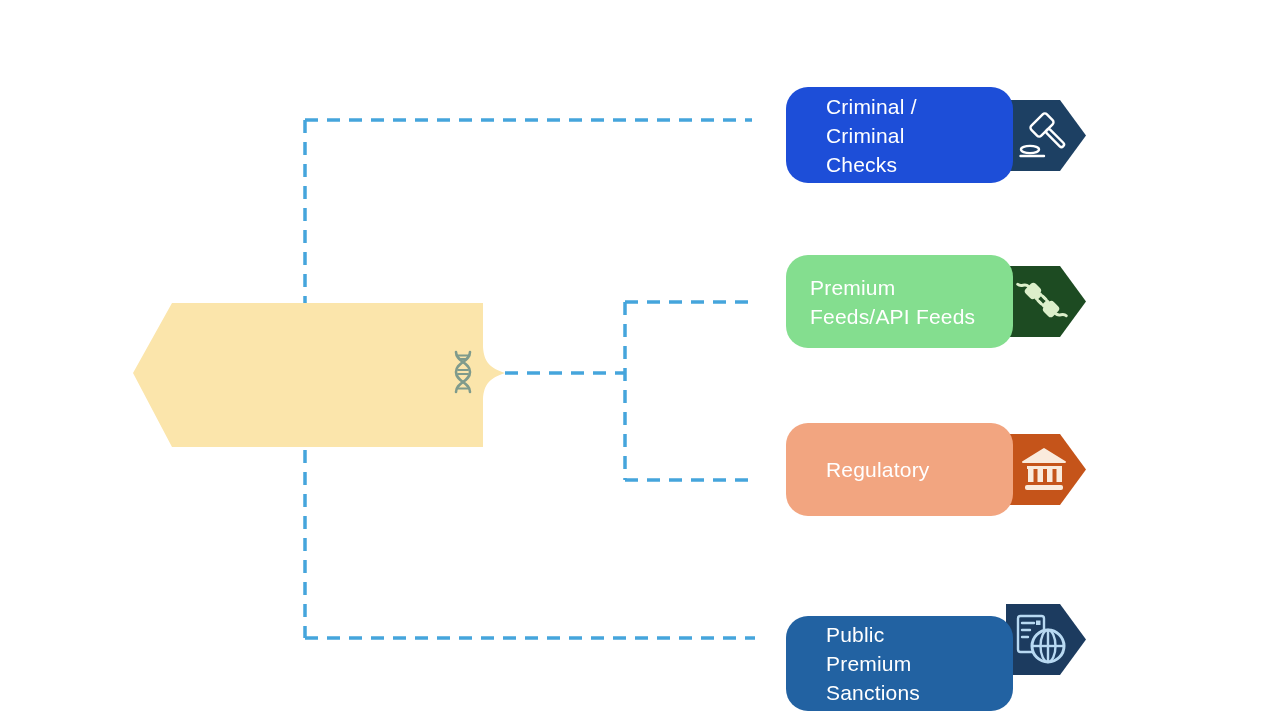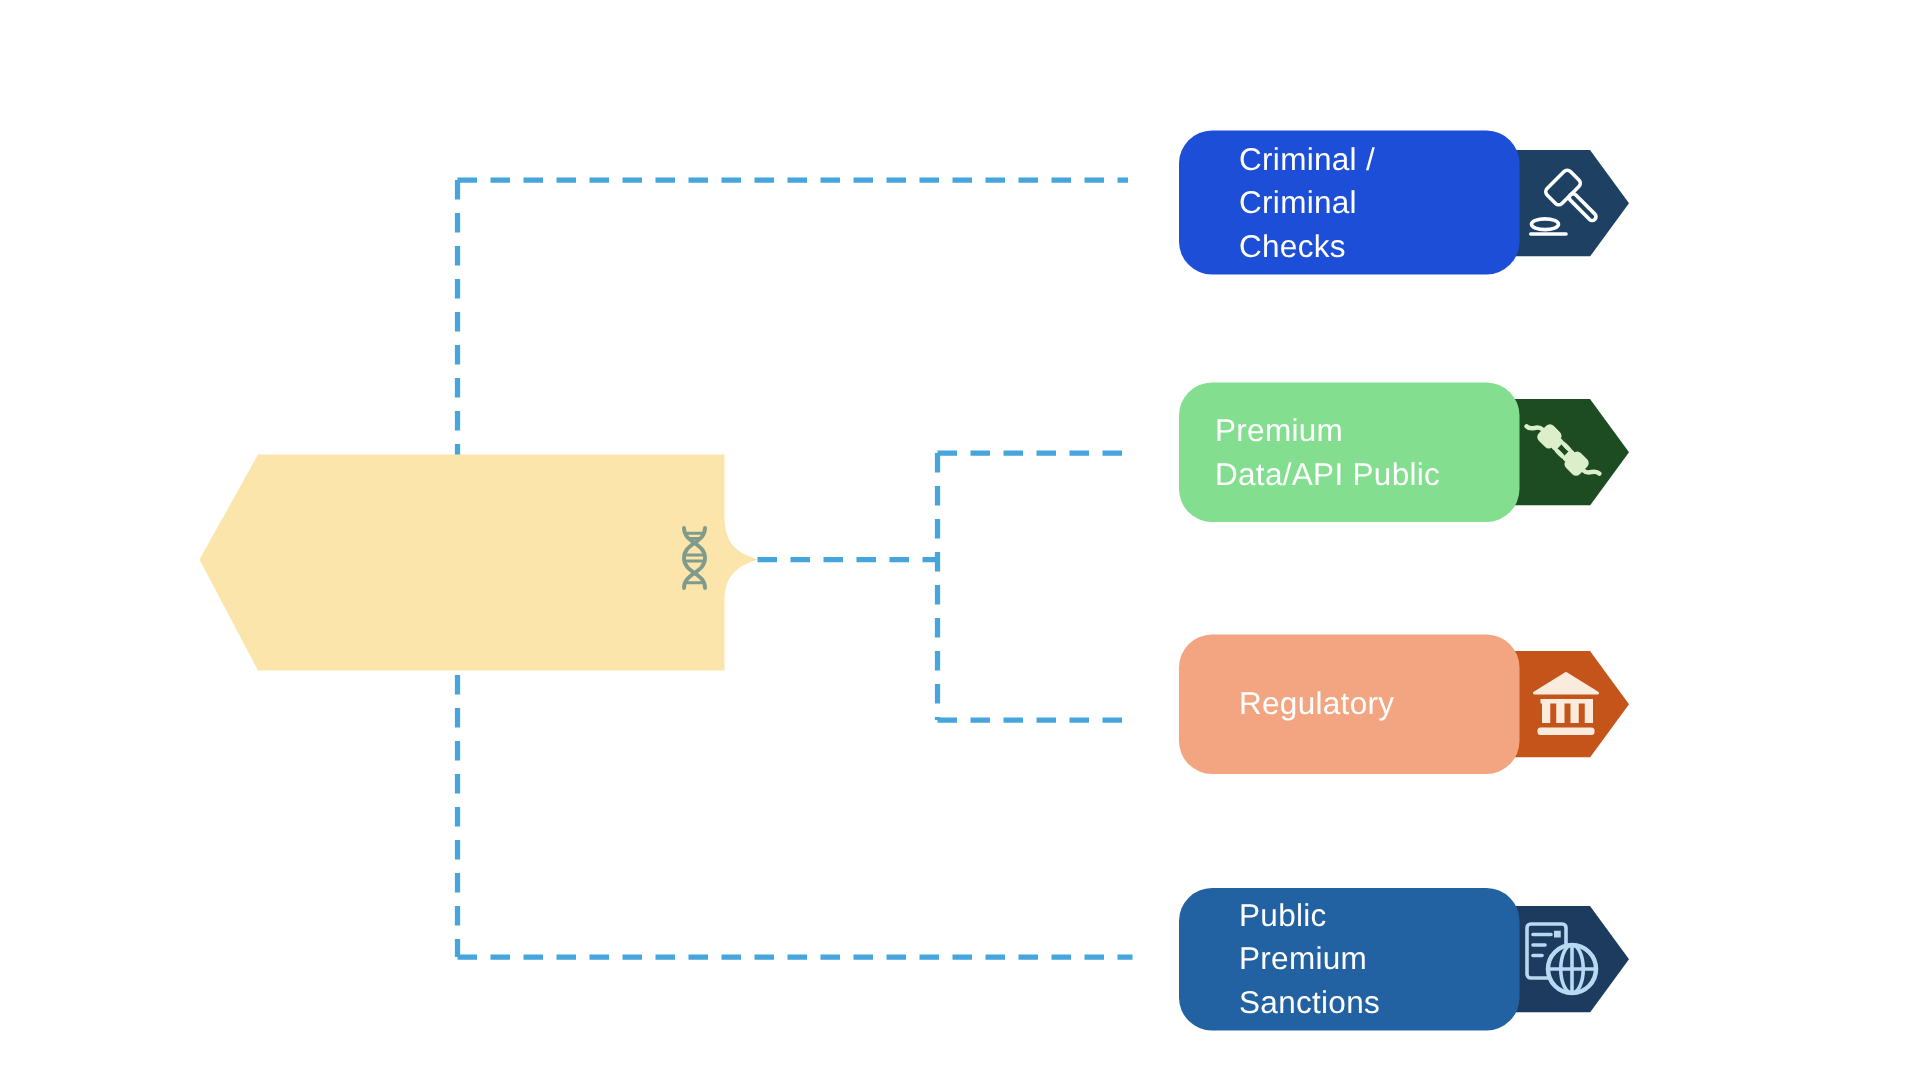--- a/index.html
+++ b/index.html
@@ -96,21 +96,21 @@
         <rect x="-8" y="-7" width="13" height="14" rx="3.5" fill="#DCEFCB"></rect>
         <rect x="4" y="-4.5" width="4" height="9" rx="1.5" fill="#DCEFCB"></rect>
         <rect x="7" y="-4.6" width="7" height="2.8" rx="1.4" fill="#DCEFCB"></rect>
         <rect x="7" y="1.8" width="7" height="2.8" rx="1.4" fill="#DCEFCB"></rect>
         <path d="M-8 0 C-13 0 -12 6 -17 6" fill="none" stroke-width="3" stroke-linecap="round" stroke="#DCEFCB"></path>
       </g>
     </g>
   </svg>
   <div class="node-box" style="top: 255px; height: 93px; background-color: rgb(132, 222, 143); color: rgb(255, 255, 255); padding-left: 24px;">
     <span>Premium</span>
-    <span>Data/API Public</span>
+    <span>Feeds/API Feeds</span>
   </div>
 
   <svg class="pentagon" style="left:1006px; top:434px;" width="80" height="71" viewBox="0 0 80 71">
     <polygon points="0,0 54,0 80,35.5 54,71 0,71" fill="#C5541A"></polygon>
     <g transform="translate(16,13)">
       <path d="M22 2 L43 15 L1 15 Z" stroke-linejoin="round" stroke-width="2" fill="#FAEBDD" stroke="#FAEBDD"></path>
       <rect x="5" y="19" width="34" height="3" fill="#FAEBDD"></rect>
       <rect x="6" y="19" width="5.5" height="16" fill="#FAEBDD"></rect>
       <rect x="15.5" y="19" width="5.5" height="16" fill="#FAEBDD"></rect>
       <rect x="25" y="19" width="5.5" height="16" fill="#FAEBDD"></rect>
@@ -133,19 +133,19 @@
       </g>
       <rect x="21" y="7.5" width="4.5" height="4.5" fill="#B8D9F2"></rect>
       <circle cx="33" cy="33" r="16" stroke-width="3" fill="#1C3B5F" stroke="#B8D9F2"></circle>
       <g fill="none" stroke-width="2.4" stroke="#B8D9F2">
         <ellipse cx="33" cy="33" rx="7.5" ry="16"></ellipse>
         <path d="M17 33 H49"></path>
         <path d="M33 17 V49"></path>
       </g>
     </g>
   </svg>
-  <div class="node-box" style="top: 592px; height: 95px; background-color: rgb(34, 98, 162); color: rgb(255, 255, 255);">
+  <div class="node-box" style="top: 616px; height: 95px; background-color: rgb(34, 98, 162); color: rgb(255, 255, 255);">
     <span>Public</span>
     <span>Premium</span>
     <span>Sanctions</span>
   </div>
 
 </div>
 
 </body></html>

